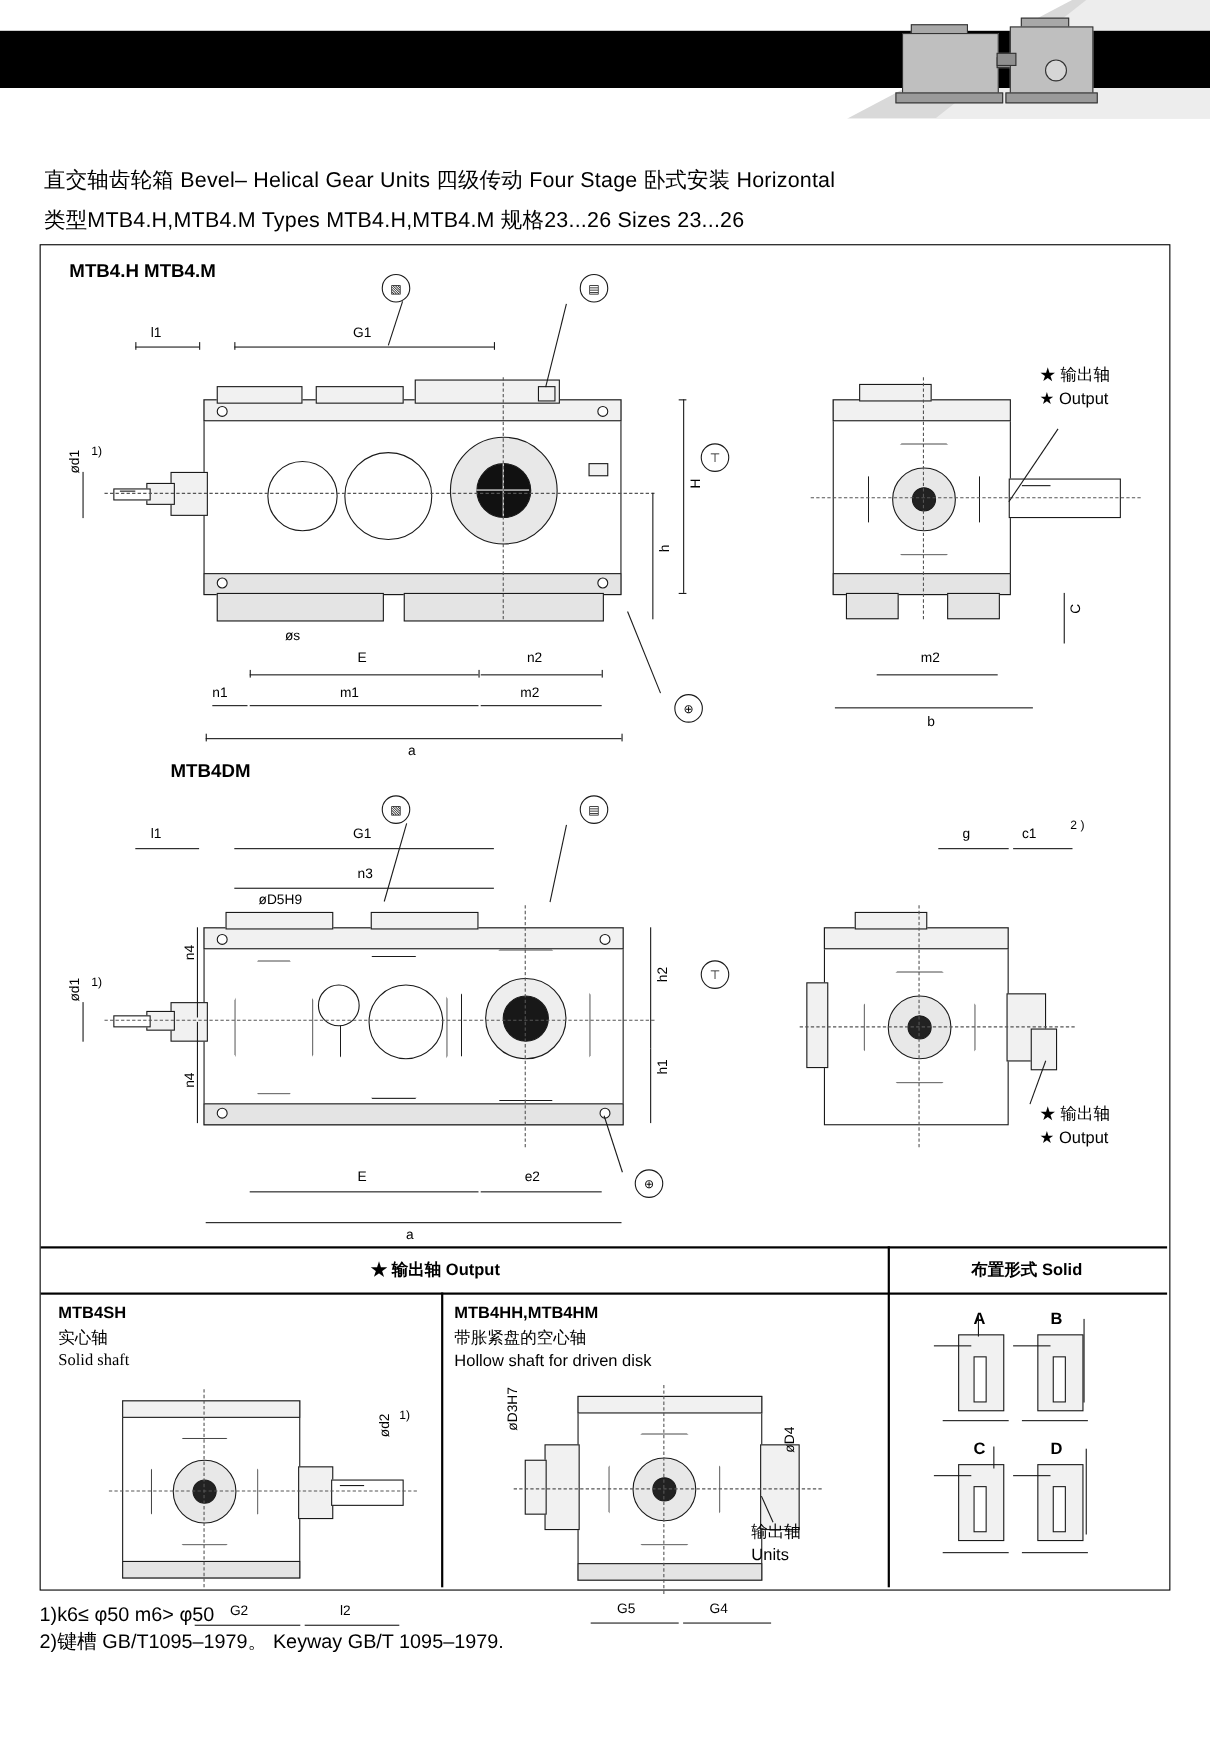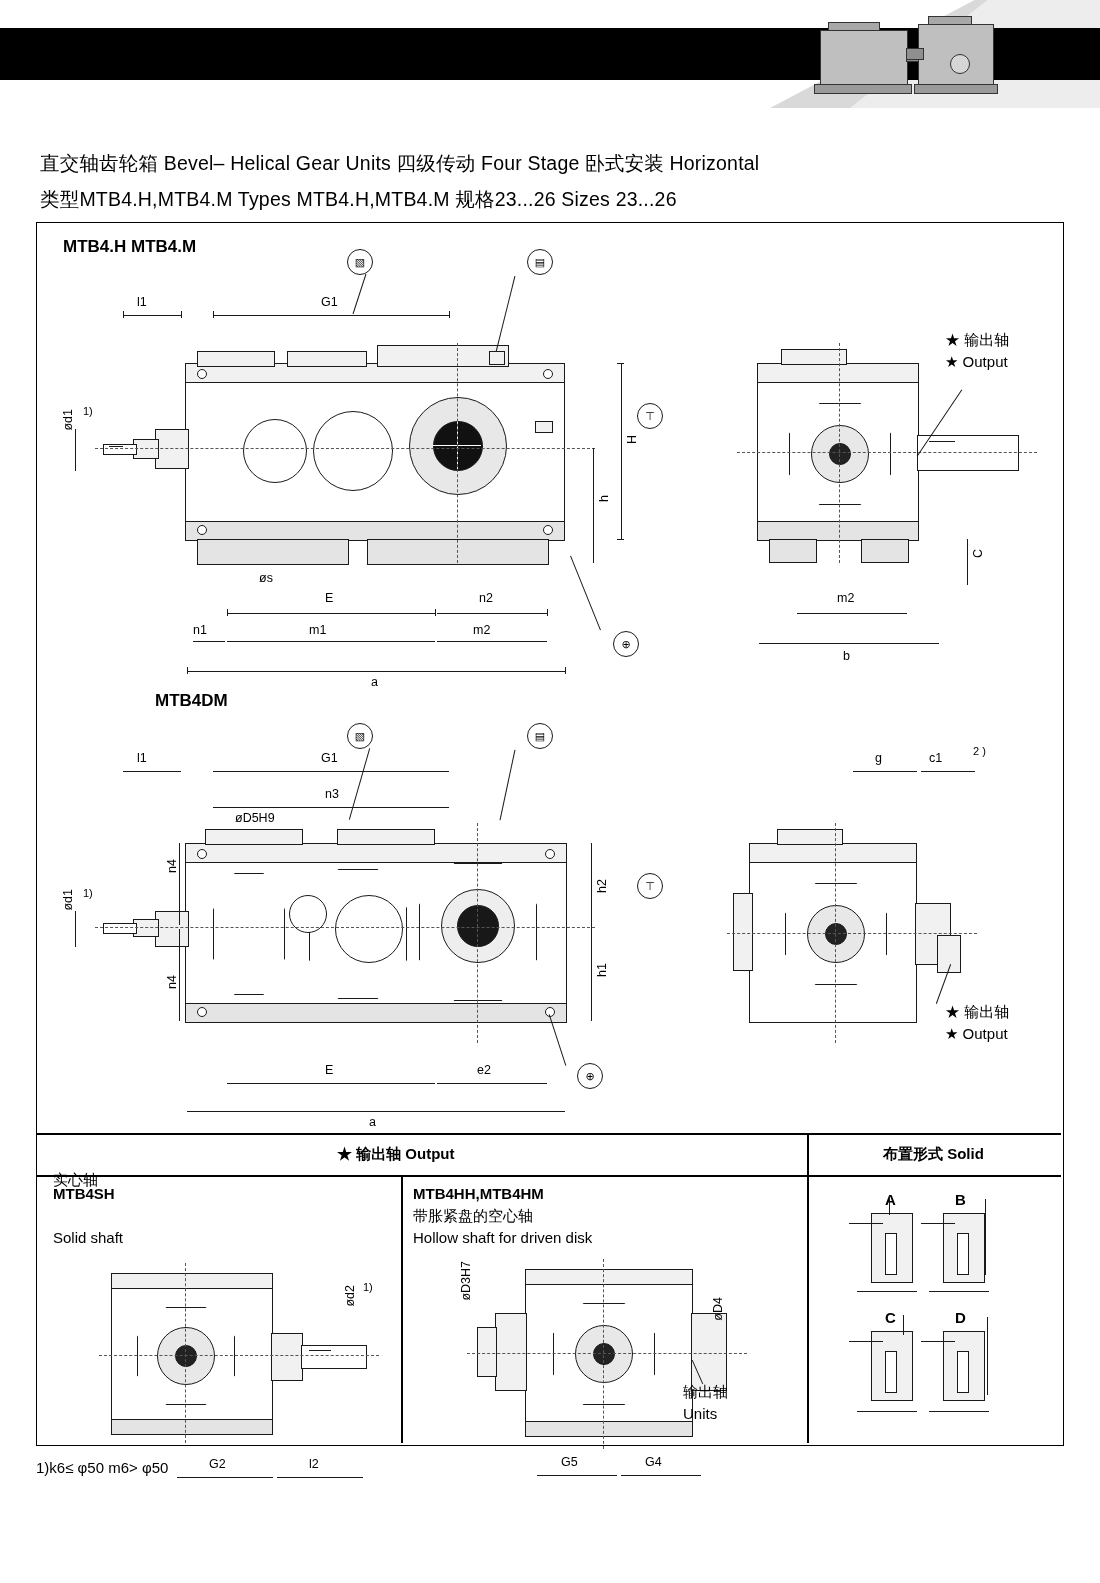--- a/index.html
+++ b/index.html
@@ -55,21 +55,21 @@
   .dim{position:absolute;height:1px;background:#1a1a1a;}
   .dimv{position:absolute;width:1px;background:#1a1a1a;}
   .tick{position:absolute;width:1px;height:7px;background:#1a1a1a;}
   .tickh{position:absolute;height:1px;width:7px;background:#1a1a1a;}
   .badge{position:absolute;width:24px;height:24px;border:1px solid #1a1a1a;border-radius:50%;background:#fff;
          font-size:11px;display:flex;align-items:center;justify-content:center;}
   .oct{position:absolute;border:1px solid #1a1a1a;background:#fff;
        clip-path:polygon(30% 0,70% 0,100% 30%,100% 70%,70% 100%,30% 100%,0 70%,0 30%);}
 
   
-  .notes{position:absolute;left:36px;top:1456px;width:1030px;font-size:15px;line-height:24px;}
+  .notes{position:absolute;left:36px;top:1456px;width:1030px;font-size:18px;line-height:24px;}
   .notes div{white-space:nowrap;}
   .nind{padding-left:18px;}
 </style>
 </head>
 <body>
 
 <div class="header">
   <div class="hdr-swoosh"></div>
   <div class="hdr-swoosh2"></div>
   <div class="hdr-bar"></div>
@@ -286,22 +286,22 @@
 
   <div class="lbl" style="left:908px;top:780px;">★ 输出轴</div>
   <div class="lbl" style="left:908px;top:802px;">★ Output</div>
   <div class="ln" style="left:906px;top:740px;width:1px;height:42px;transform:rotate(20deg);"></div>
 
   <div class="lbl lbl-b" style="left:300px;top:922px;font-size:15px;">★ 输出轴   Output</div>
   <div class="lbl lbl-b" style="left:846px;top:922px;font-size:15px;">布置形式 Solid</div>
   <div class="divider" style="left:364px;top:952px;width:1.5px;height:268px;"></div>
 
   <div class="lbl lbl-b" style="left:16px;top:962px;">MTB4SH</div>
-  <div class="lbl" style="left:16px;top:948px;">实心轴</div>
-  <div class="lbl" style="left:16px;top:1006px;">Solid shaft</div>
+  <div class="lbl" style="left:16px;top:984px;">实心轴</div>
+  <div class="lbl" style="left:16px;top:1006px;font-family:Liberation Serif, serif;">Solid shaft</div>
 
   <div class="box" style="left:74px;top:1050px;width:160px;height:160px;"></div>
   <div class="boxg" style="left:74px;top:1050px;width:160px;height:14px;"></div>
   <div class="oct" style="left:100px;top:1084px;width:96px;height:96px;"></div>
   <div class="circf" style="left:120px;top:1104px;width:56px;height:56px;"></div>
   <div class="circ" style="left:138px;top:1122px;width:20px;height:20px;background:#222;"></div>
   <div class="boxg2" style="left:74px;top:1196px;width:160px;height:14px;"></div>
   <div class="boxg" style="left:234px;top:1110px;width:30px;height:46px;"></div>
   <div class="box" style="left:264px;top:1122px;width:64px;height:22px;"></div>
   <div class="ln lnH" style="left:272px;top:1127px;width:22px;"></div>
@@ -366,13 +366,14 @@
 
   <div class="boxg" style="left:906px;top:1108px;width:40px;height:68px;"></div>
   <div class="box" style="left:920px;top:1128px;width:10px;height:40px;background:#fff;"></div>
   <div class="ln lnH" style="left:884px;top:1118px;width:34px;"></div>
   <div class="ln lnV" style="left:950px;top:1094px;height:78px;"></div>
   <div class="dim" style="left:892px;top:1188px;width:60px;"></div>
 </div>
 
 <div class="notes">
   <div>1)k6≤ φ50   m6&gt; φ50</div>
+  <div>2)键槽 GB/T1095–1979。 Keyway GB/T 1095–1979.</div>
 </div>
 
 </body></html>

